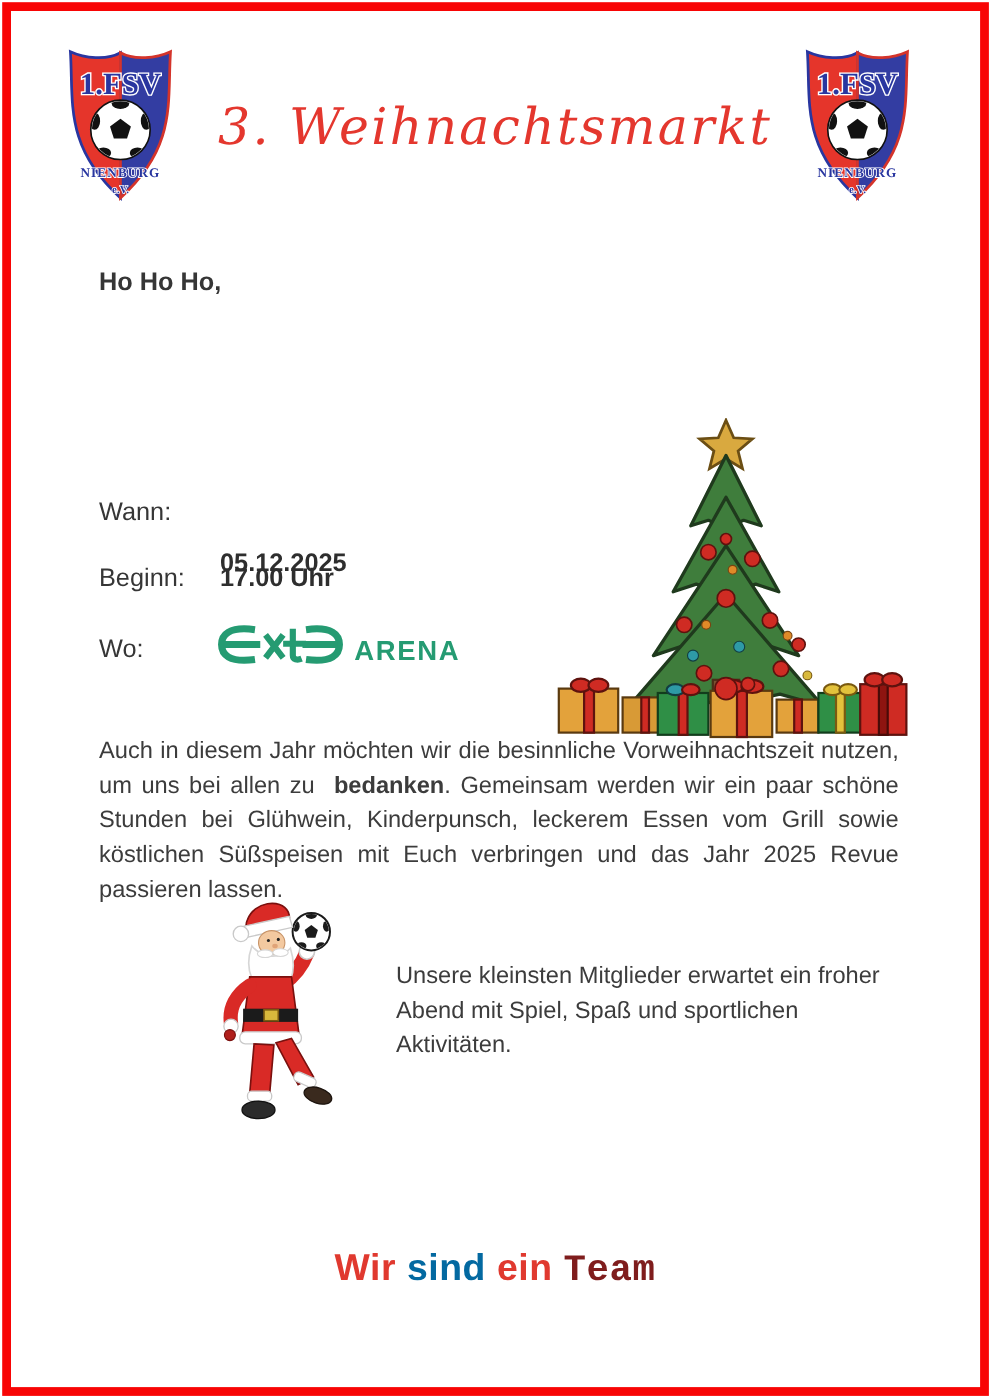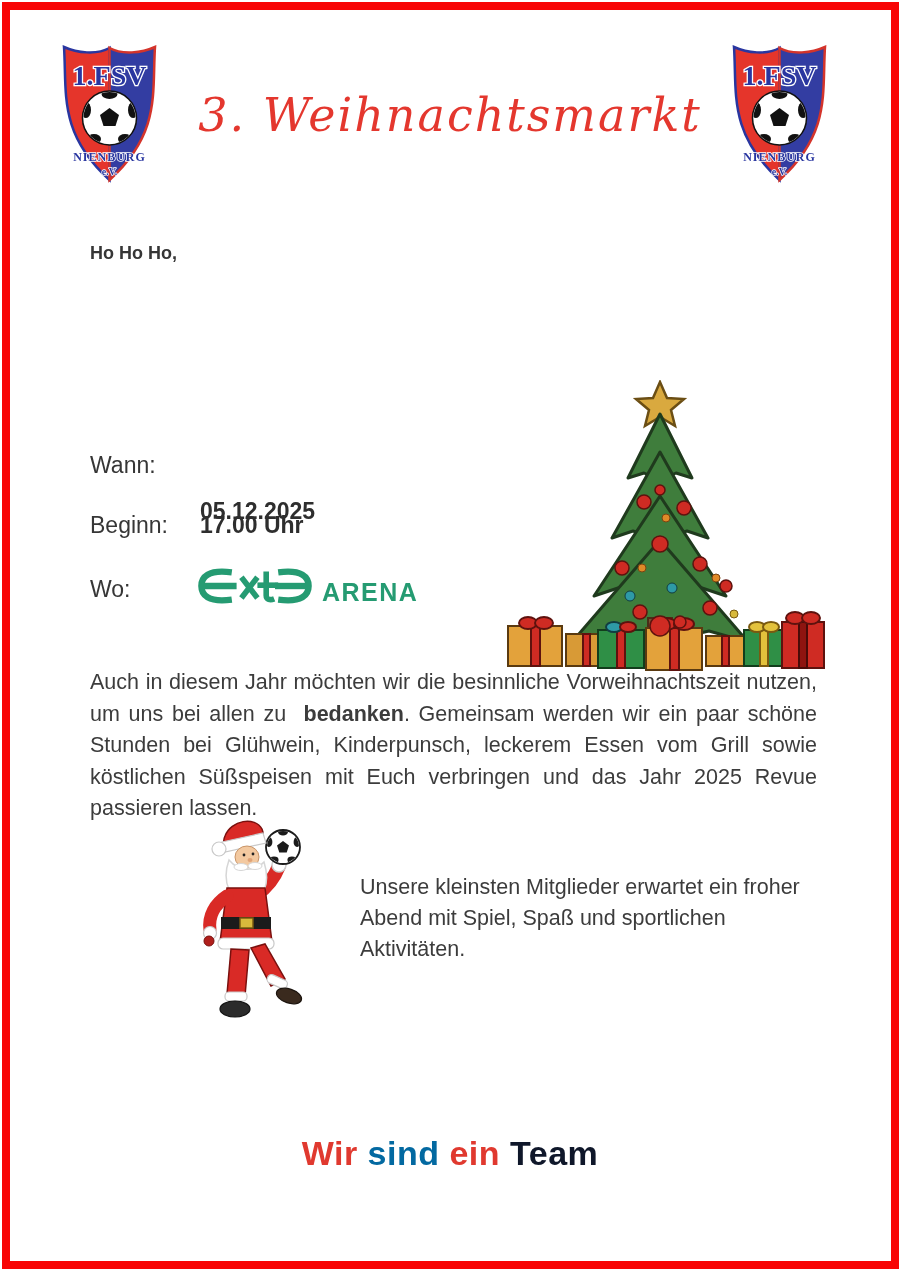--- a/index.html
+++ b/index.html
@@ -10,21 +10,21 @@
   .frame {
     position:absolute; left:2px; top:2px; width:881px; height:1251px;
     border:8px solid #f80505; pointer-events:none;
   }
   .abs { position:absolute; }
   .title {
     left:0; right:0; top:88px; text-align:center;
     font-family:"DejaVu Serif", serif; font-style:italic; font-weight:500;
     font-size:46px; color:#e4372e; letter-spacing:2px;
   }
-  .greeting { left:90px; top:243px; font-size:18px; font-weight:bold; color:#363636; }
+  .greeting { left:90px; top:243px; font-size:23px; font-weight:bold; color:#363636; }
   .para { font-size:21.5px; line-height:33px; text-align:justify; text-align-last:left; color:#3c3c3c; }
   .p1 { left:90px; top:297px; width:727px; }
   .p2 { left:90px; top:667px; width:727px; line-height:31.5px; }
   .p3 { left:360px; top:872px; width:468px; text-align:left; line-height:31px; }
   .p4 { left:90px; top:1028px; width:720px; text-align:left; line-height:31.5px; }
   .detail-label { font-size:23px; color:#363636; }
   .detail-value { font-size:23px; font-weight:bold; color:#2e2e2e; }
   .lbl-wann { left:90px; top:452px; } .val-wann { left:200px; top:452px;margin-top:46px; }
   .lbl-beginn { left:90px; top:512px; } .val-beginn { left:200px; top:512px; }
   .lbl-wo { left:90px; top:576px; }
@@ -247,14 +247,14 @@
       <rect x="62" y="180" width="22" height="9" rx="4" fill="#ffffff" stroke="#c9c9c9" stroke-width="1.2"></rect>
       <rect x="104" y="165" width="21" height="9" rx="4" transform="rotate(24 114 169)" fill="#ffffff" stroke="#c9c9c9" stroke-width="1.2"></rect>
       <ellipse cx="72" cy="197" rx="15" ry="8" fill="#2b2b2b" stroke="#111" stroke-width="1.2"></ellipse>
       <ellipse cx="126" cy="184" rx="13" ry="7" transform="rotate(18 126 184)" fill="#3a2a1e" stroke="#1c140e" stroke-width="1.2"></ellipse>
     </g>
   </svg>
 
   <div class="abs para p3">Unsere kleinsten Mitglieder erwartet ein froher Abend mit Spiel, Spaß und sportlichen Aktivitäten.</div>
 
 
-  <div class="abs slogan"><span style="font-weight: bold; color: rgb(224, 57, 47); text-align: right;">Wir </span><span style="font-weight: bold; color: #0369a1;">sind </span><span style="font-weight: bold; color: rgb(224, 57, 47);">ein </span><span style="font-weight: bold; color: #0f172a;">Team</span></div>
+  <div class="abs slogan"><span style="font-weight: bold; color: rgb(224, 57, 47); text-align: right;">Wir </span><span style="font-weight: bold; color: #0369a1;">sind </span><span style="font-weight: bold; color: rgb(224, 57, 47);">ein </span><span style="font-weight: bold; color: #7f1d1d; font-family: Liberation Mono, monospace;">Team</span></div>
 </div>
 
 </body></html>

